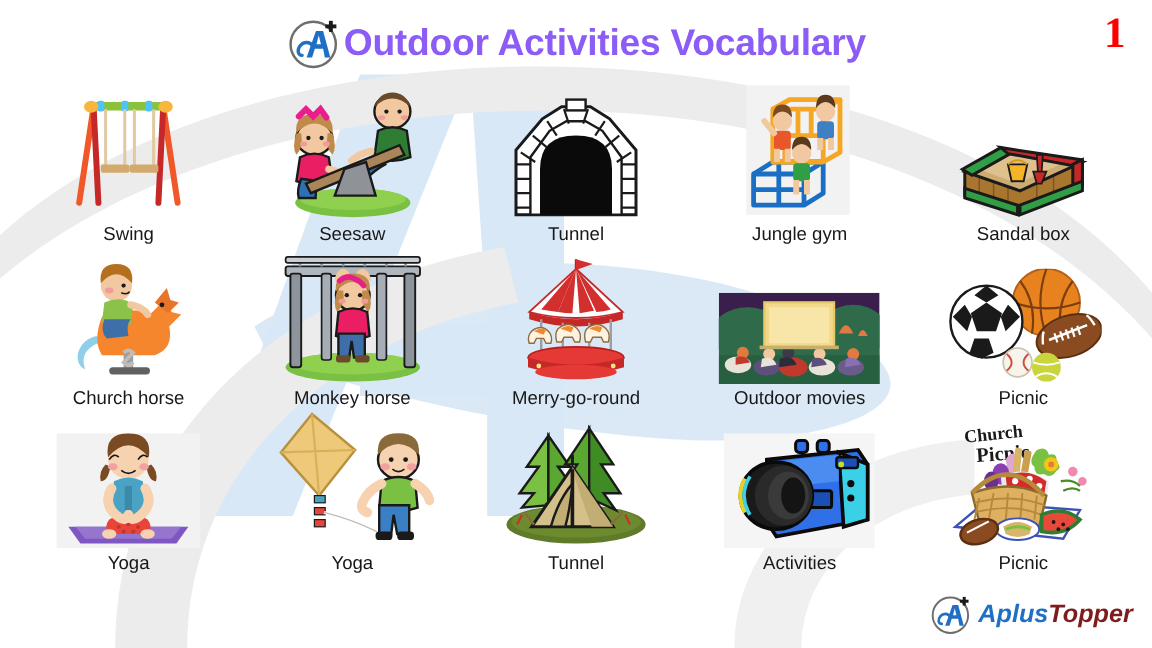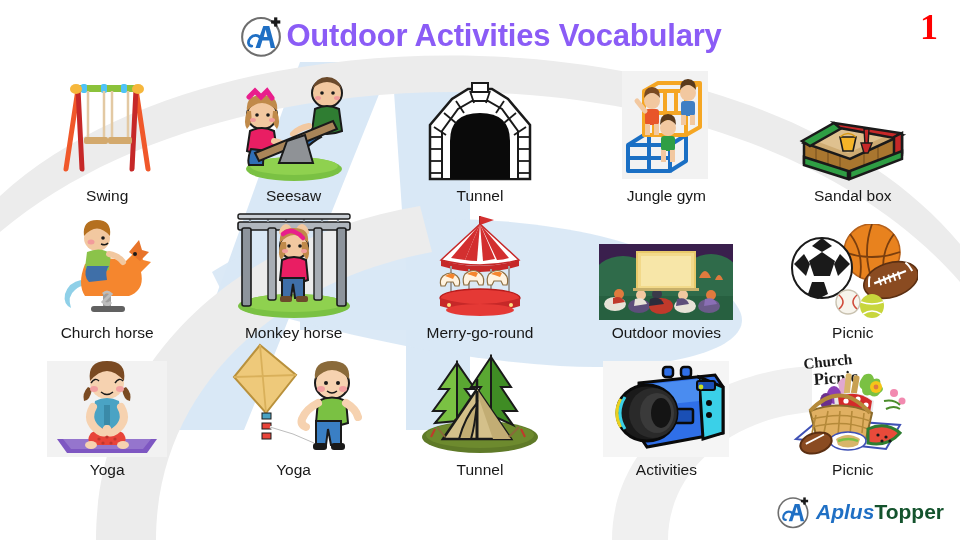--- a/index.html
+++ b/index.html
@@ -84,21 +84,21 @@
     position: absolute;
     right: 16px; bottom: 10px;
     display: flex;
     align-items: center;
     gap: 5px;
     z-index: 6;
   }
   #footer-logo { width: 36px; height: 36px; flex: 0 0 auto; }
   #footer-wordmark { font-size: 21px; font-weight: bold; white-space: nowrap; }
   .wm-a { color: #1f6fc4; font-style: italic; }
-  .wm-t { color: #14532d; }
+  .wm-t { color: #7f1d1d; font-style: italic; }
 </style>
 </head>
 <body>
 
 <svg id="watermark" viewBox="0 0 960 540" preserveAspectRatio="none" aria-hidden="true">
 
   <g fill="#d9e8f6">
     <path d="M392 62 L470 62 L470 430 L406 430 L406 330 L300 330 L300 270 L406 270 Z"></path>
     <path d="M392 62 L300 62 L168 430 L244 430 Z"></path>
   </g>

